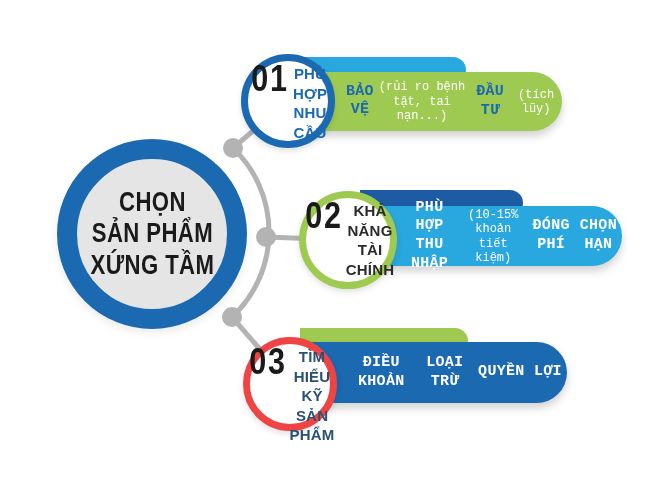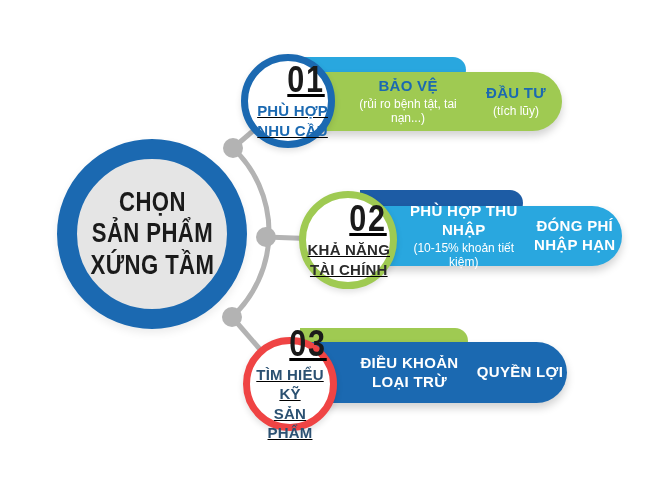--- a/index.html
+++ b/index.html
@@ -17,22 +17,22 @@
     background:#e5e5e5;display:flex;align-items:center;justify-content:center;
     z-index:3;box-shadow:0 4px 8px rgba(0,0,0,0.08);
   }
   .big-title{
     font-weight:bold;font-size:27px;line-height:1.16;color:#1a1a1a;
     text-align:center;transform:scaleX(0.82);white-space:nowrap;letter-spacing:0.5px;
   }
   
   .step-circle{
     position:absolute;border-radius:50%;background:#fff;box-sizing:border-box;
-    display:flex;flex-direction:column;align-items:flex-end;justify-content:center;
-    z-index:3;box-shadow:0 3px 6px rgba(0,0,0,0.12);text-decoration:underline;
+    display:flex;flex-direction:row;align-items:flex-start;justify-content:center;
+    z-index:3;box-shadow:0 3px 6px rgba(0,0,0,0.12);
   }
   #c1{left:241px;top:54px;width:94px;height:94px;border:7px solid #1b69b1;}
   #c2{left:299px;top:191px;width:98px;height:98px;border:7px solid #9fca52;}
   #c3{left:243px;top:337px;width:94px;height:94px;border:7px solid #ef4444;}
   .step-number{
     font-size:36px;font-weight:bold;color:#1a1a1a;line-height:1;
     transform:scaleX(0.85);letter-spacing:2px;
   }
   .step-label{
     font-size:15px;font-weight:bold;line-height:1.3;text-align:center;
@@ -49,21 +49,21 @@
   #bar3{left:300px;top:328px;width:168px;background:#9fca52;}
 
   
   .pill{
     position:absolute;z-index:2;border-radius:0 31px 31px 0;box-sizing:border-box;
     display:flex;align-items:center;box-shadow:0 5px 8px rgba(0,0,0,0.18);
   }
   #pill1{left:296px;top:72px;width:266px;height:59px;background:#9fca52;padding-left:50px;}
   #pill2{left:356px;top:206px;width:266px;height:60px;background:#29a7df;padding-left:44px;}
   #pill3{left:296px;top:342px;width:271px;height:61px;background:#1b69b1;padding-left:50px;}
-  .col{flex:1;display:flex;flex-direction:column;align-items:center;justify-content:center;text-align:center;}
+  .col{flex:1;display:flex;flex-direction:row;align-items:center;justify-content:center;text-align:center;font-family:Liberation Mono, monospace;}
   .col.wide{flex:1.35;}
   .pill-title{font-size:15px;font-weight:bold;letter-spacing:0.3px;line-height:1.25;color:#ffffff;}
   .pill-sub{font-size:12px;margin-top:1px;color:#ffffff;line-height:1.2;}
   #pill1 .pill-title{color:#1b69b1;}
 </style>
 </head>
 <body>
 
 <div id="stage">
 
@@ -92,21 +92,21 @@
     </div>
   </div>
 
   <div class="pill" id="pill2">
     <div class="col wide">
       <div class="pill-title">PHÙ HỢP THU NHẬP</div>
       <div class="pill-sub">(10-15% khoản tiết kiệm)</div>
     </div>
     <div class="col">
       <div class="pill-title">ĐÓNG PHÍ</div>
-      <div class="pill-title">NHẬP HẠN</div>
+      <div class="pill-title">CHỌN HẠN</div>
     </div>
   </div>
 
   <div class="pill" id="pill3">
     <div class="col wide">
       <div class="pill-title">ĐIỀU KHOẢN</div>
       <div class="pill-title">LOẠI TRỪ</div>
     </div>
     <div class="col">
       <div class="pill-title">QUYỀN LỢI</div>

